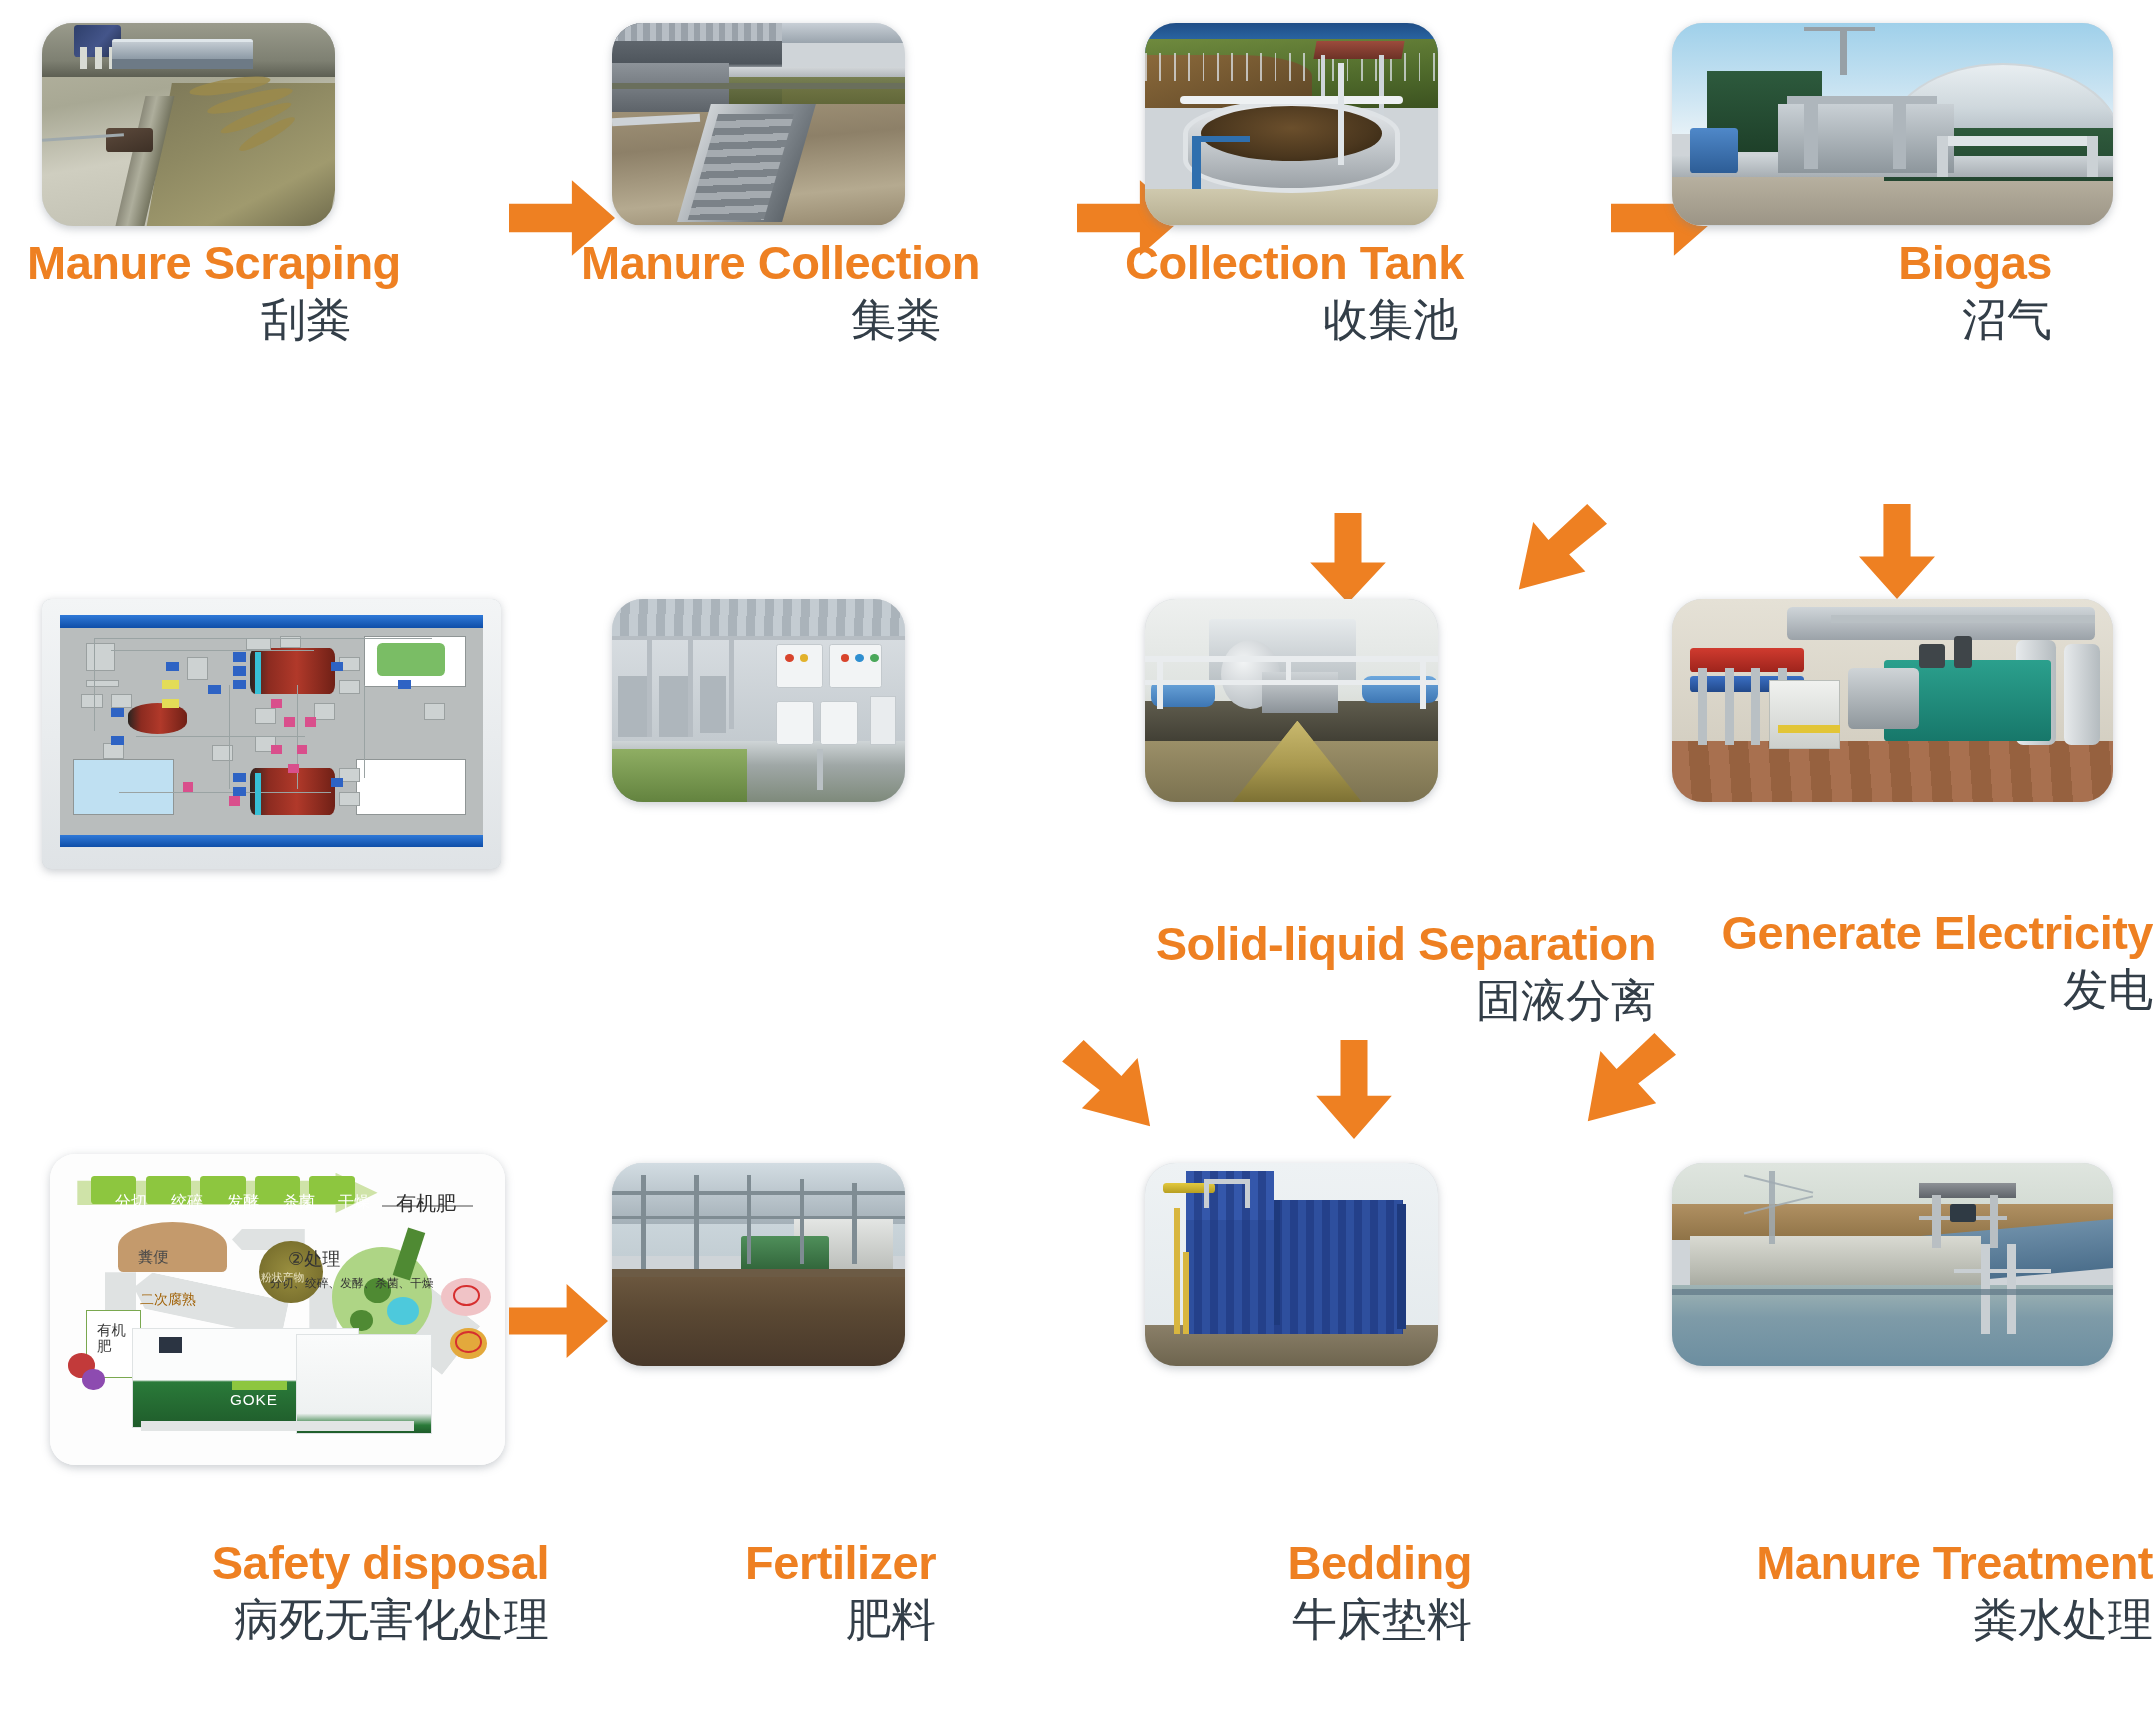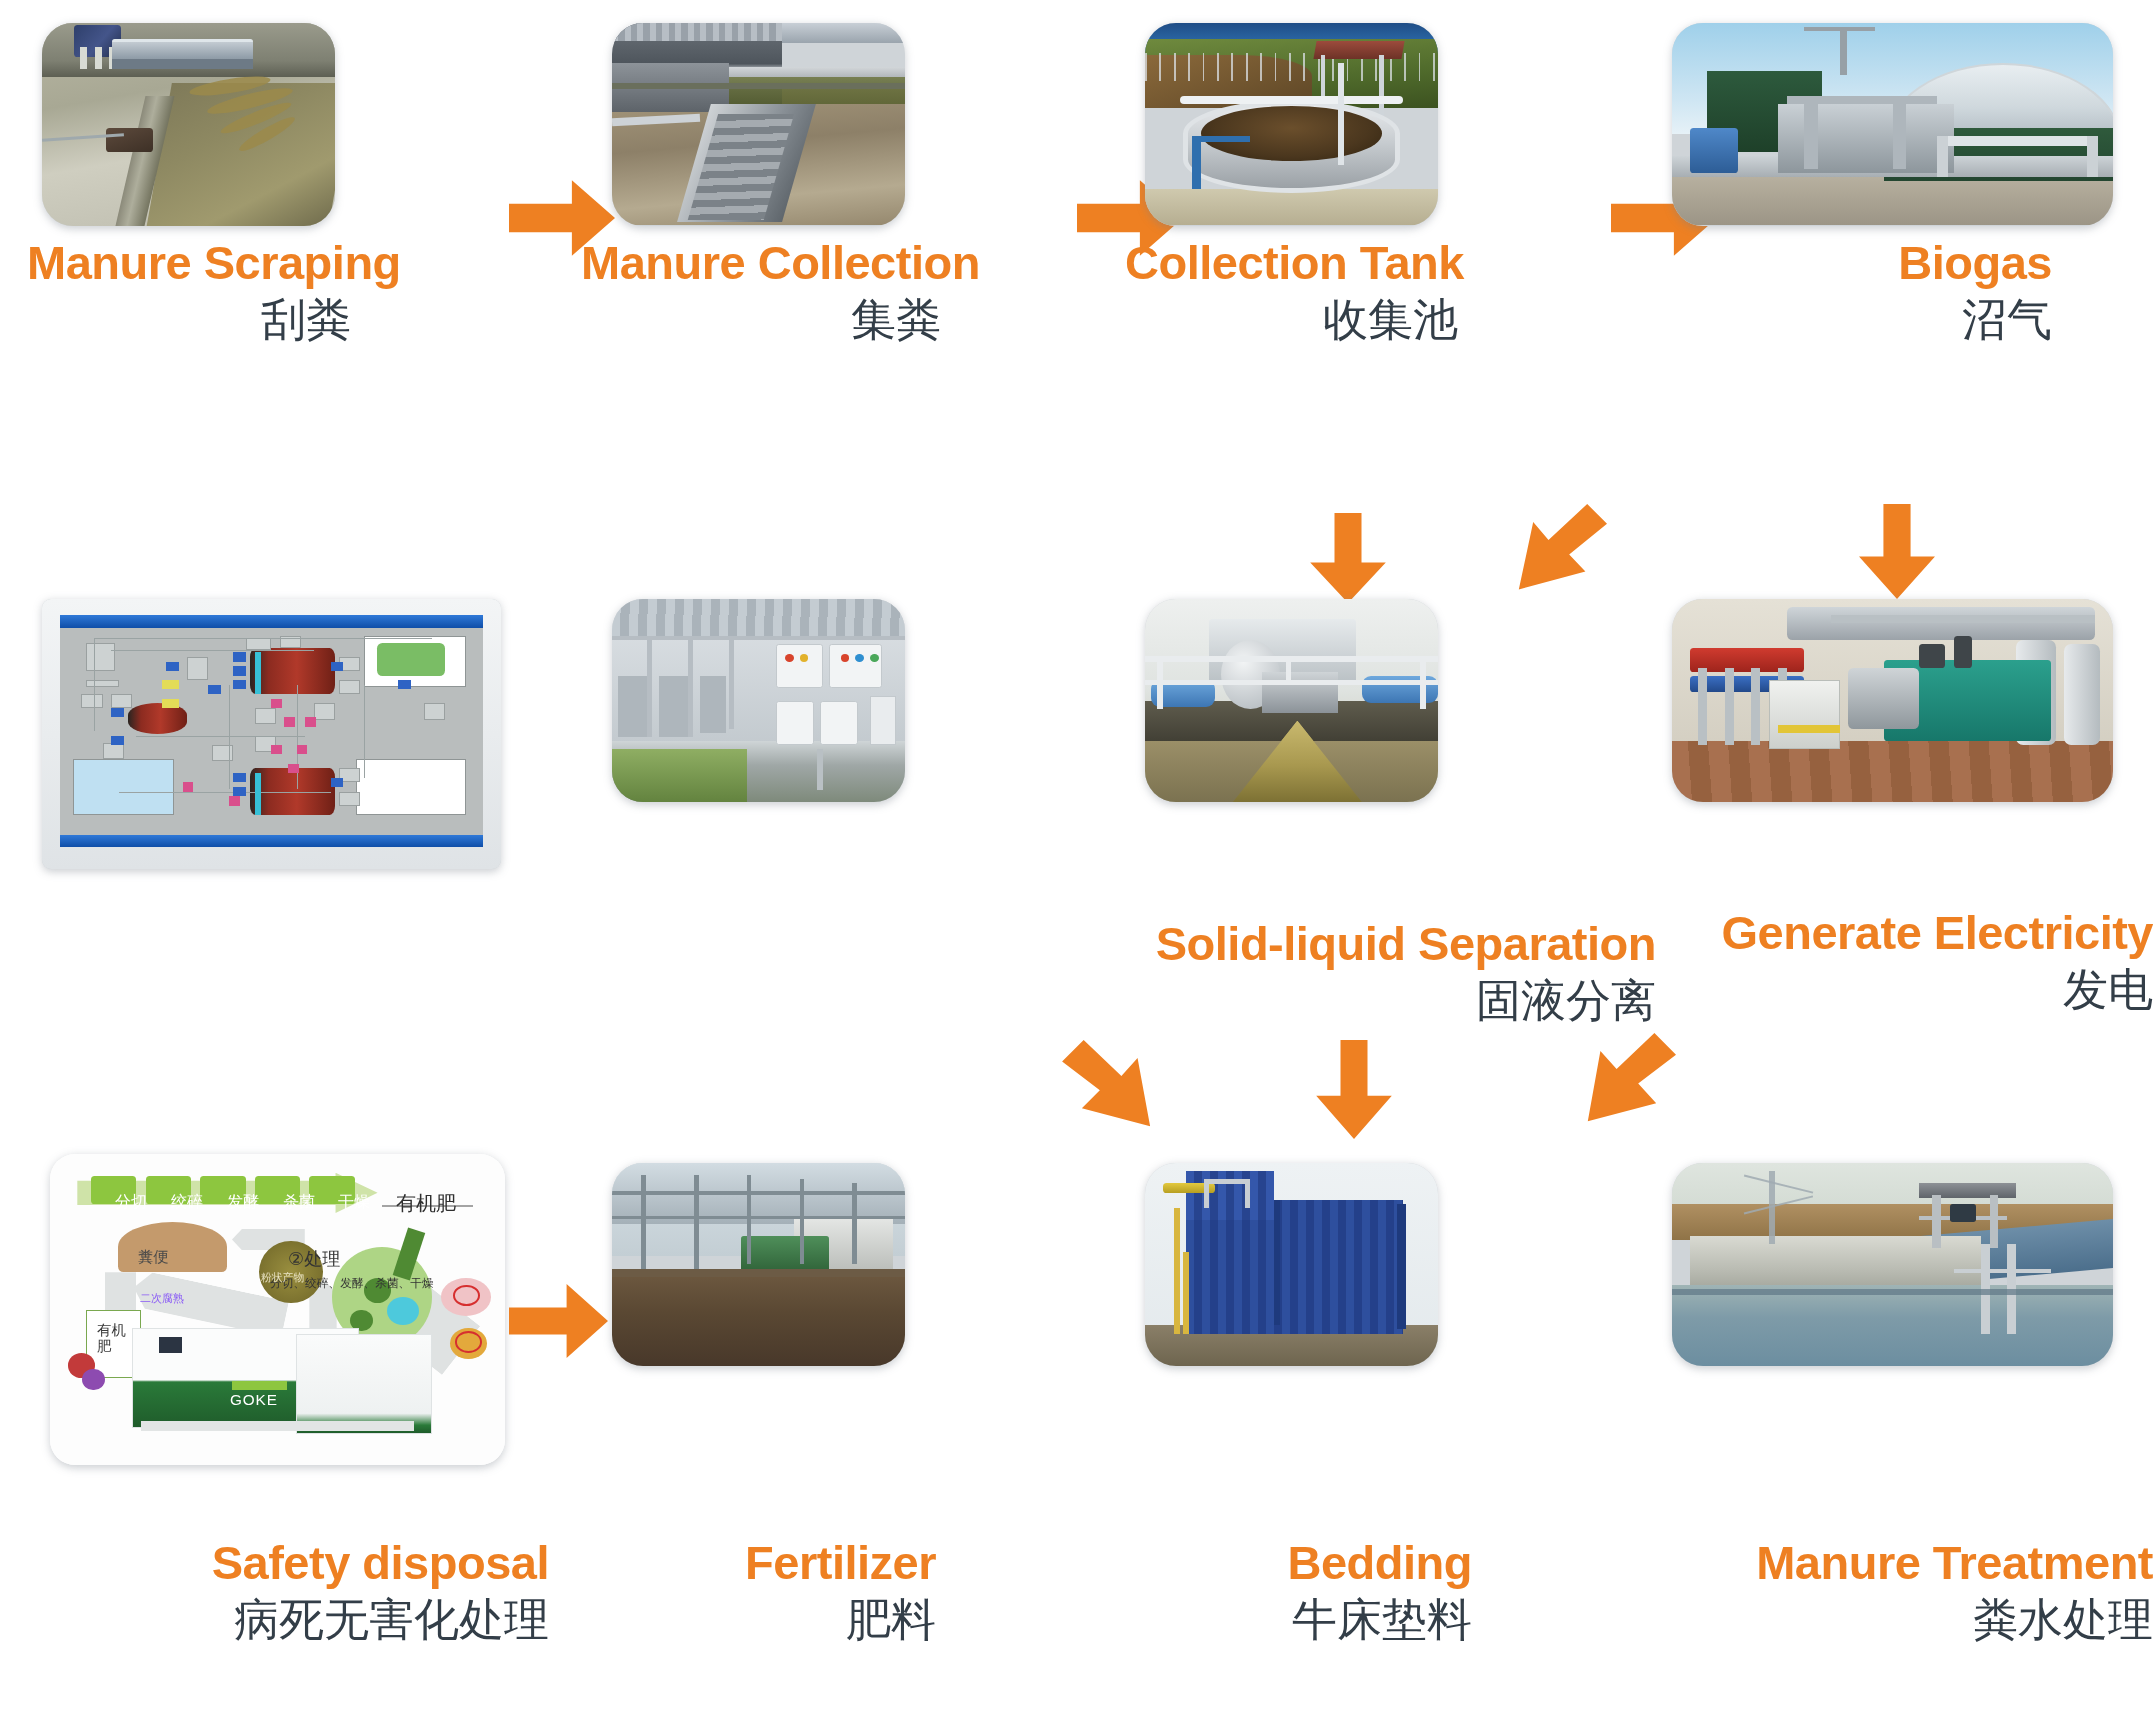--- a/index.html
+++ b/index.html
@@ -695,18 +695,18 @@
     <span style="position:absolute;left:81px;top:1.8px;">绞碎</span>
     <span style="position:absolute;left:137px;top:1.8px;">发酵</span>
     <span style="position:absolute;left:193px;top:1.8px;">杀菌</span>
     <span style="position:absolute;left:248px;top:1.8px;">干燥</span>
     <span style="position:absolute;left:306px;top:0px;color:#2f2f2f;font-size:20px;">有机肥</span>
   </div>
   <div style="position:absolute;left:288px;top:1247px;font-size:18px;color:#333;pointer-events:none;">②处理</div>
   <div style="position:absolute;left:270px;top:1276px;font-size:11.7px;color:#333;pointer-events:none;">分切、绞碎、发酵、杀菌、干燥</div>
   <div style="position:absolute;left:138px;top:1247px;font-size:15.3px;color:#4a4a4a;pointer-events:none;">糞便</div>
   <div style="position:absolute;left:261px;top:1271px;font-size:10.8px;color:#e8e2c2;pointer-events:none;">粉状产物</div>
-  <div style="position:absolute;left:140px;top:1291px;font-size:11px;color:#8b5cf6;pointer-events:none;text-align:right;">二次腐熟</div>
+  <div style="position:absolute;left:140px;top:1291px;font-size:14px;color:#a16207;pointer-events:none;text-align:right;">二次腐熟</div>
   <div style="position:absolute;left:97px;top:1323px;font-size:14.4px;color:#3a3a3a;width:31px;line-height:1.1;pointer-events:none;">有机肥</div>
   <div style="position:absolute;left:230px;top:1391px;font-size:15.3px;color:#ffffff;letter-spacing:0.9px;pointer-events:none;">GOKE</div>
 
 </div>
 
 
 </body></html>

